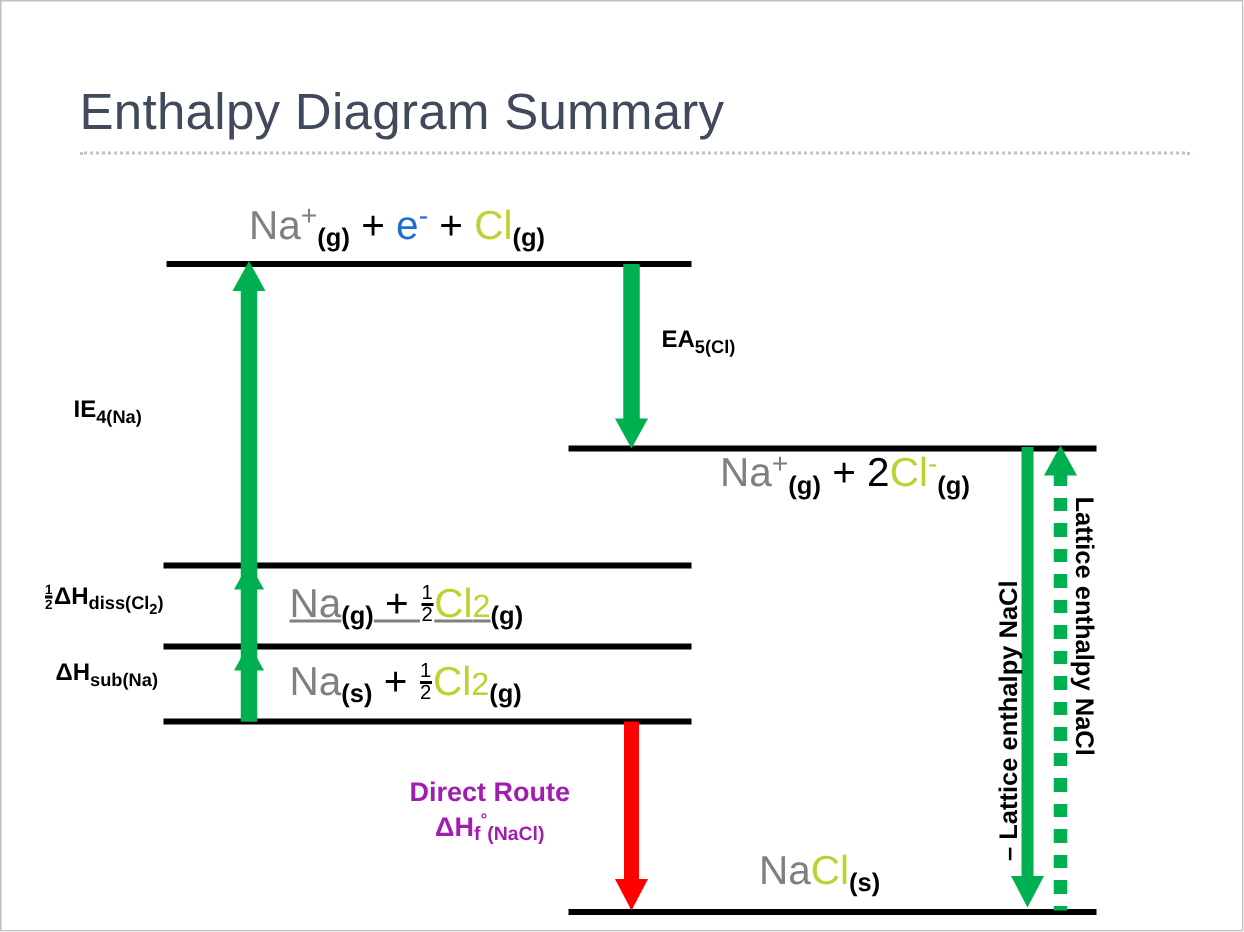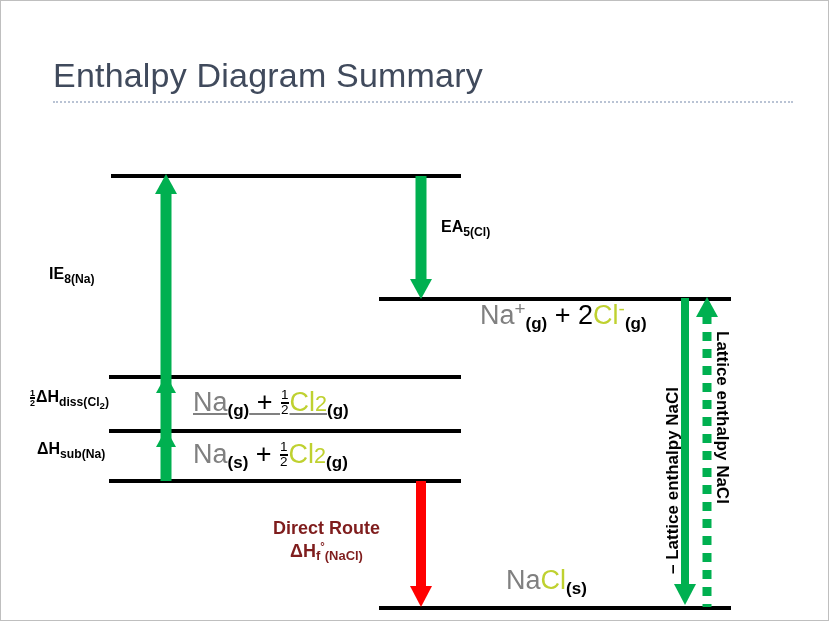--- a/index.html
+++ b/index.html
@@ -128,21 +128,21 @@
   .proc-label .half {
     font-size: 0.56em;
     color: #000;
     top: -0.05em;
   }
 
   .route-label {
     position: absolute;
     font-size: 18px;
     font-weight: bold;
-    color: #7f1d1d;
+    color: #a21caf;
     text-align: center;
     line-height: 1.25;
     white-space: nowrap;
   }
   .route-label sub {
     font-size: 0.72em;
     vertical-align: baseline;
     position: relative;
     top: 0.28em;
   }
@@ -173,20 +173,21 @@
   <div id="title">Enthalpy Diagram Summary</div>
   <div id="title-rule"></div>
 
   <div class="level-line" style="left:110px; top:173px; width:350px;"></div>
   <div class="level-line" style="left:378px; top:296px; width:352px;"></div>
   <div class="level-line" style="left:108px; top:374px; width:352px;"></div>
   <div class="level-line" style="left:108px; top:428px; width:352px;"></div>
   <div class="level-line" style="left:108px; top:478px; width:352px;"></div>
   <div class="level-line" style="left:378px; top:605px; width:352px;"></div>
 
+  <div class="species" style="left:165px; top:136px;">Na<sup>+</sup><sub class="blk">(g)</sub><span class="black"> + </span><span class="blue">e<sup>-</sup></span><span class="black"> + </span><span class="cl">Cl</span><sub class="blk">(g)</sub></div>
 
   <div class="species" style="left:479px; top:258px;margin-top:43px;">Na<sup>+</sup><sub class="blk">(g)</sub><span class="black"> + </span><span class="black">2</span><span class="cl">Cl<sup>-</sup></span><sub class="blk">(g)</sub></div>
 
 
   <div class="species" style="left:192px; top:388px;text-decoration:underline;">Na<sub class="blk">(g)</sub><span class="black"> + </span><span class="half"><span class="num">1</span><span class="den">2</span></span><span class="cl">Cl</span><span class="cl" style="font-size:0.80em;">2</span><sub class="blk">(g)</sub></div>
 
   <div class="species" style="left:192px; top:440px;">Na<sub class="blk">(s)</sub><span class="black"> + </span><span class="half"><span class="num">1</span><span class="den">2</span></span><span class="cl">Cl</span><span class="cl" style="font-size:0.80em;">2</span><sub class="blk">(g)</sub></div>
 
   <div class="species" style="left:505px; top:566px;">Na<span class="cl">Cl</span><sub class="blk">(s)</sub></div>
 
@@ -219,21 +220,21 @@
     <div class="shaft" style="top:0px; width:8px; height:288px; background:#00B050;"></div>
     <div class="head" style="top:286px; border-left:11px solid transparent; border-right:11px solid transparent; border-top:21px solid #00B050;"></div>
   </div>
 
   <div class="arrow" style="left:693px; top:296px; width:26px; height:312px;">
     <div class="shaft" style="top:18px; width:9px; height:292px;
          background:repeating-linear-gradient(to bottom, #00B050 0px, #00B050 9px, transparent 9px, transparent 17px);"></div>
     <div class="head" style="top:0px; border-left:11px solid transparent; border-right:11px solid transparent; border-bottom:20px solid #00B050;"></div>
   </div>
 
-  <div class="proc-label" style="left:48px; top:265px;"><span>IE</span><sub>8(Na)</sub></div>
+  <div class="proc-label" style="left:48px; top:265px;"><span>IE</span><sub>4(Na)</sub></div>
 
   <div class="proc-label" style="left:440px; top:218px;"><span>EA</span><sub>5(Cl)</sub></div>
 
   <div class="proc-label" style="left:28px; top:388px;"><span class="half"><span class="num">1</span><span class="den">2</span></span><span>ΔH</span><sub><span>diss(Cl</span><sub>2</sub><span>)</span></sub></div>
 
   <div class="proc-label" style="left:36px; top:440px;"><span>ΔH</span><sub>sub(Na)</sub></div>
 
   <div class="route-label" style="left:272px; top:516px;">
     <div>Direct Route</div>
     <div><span>ΔH</span><sub>f</sub><sup>°</sup><sub>(NaCl)</sub></div>

